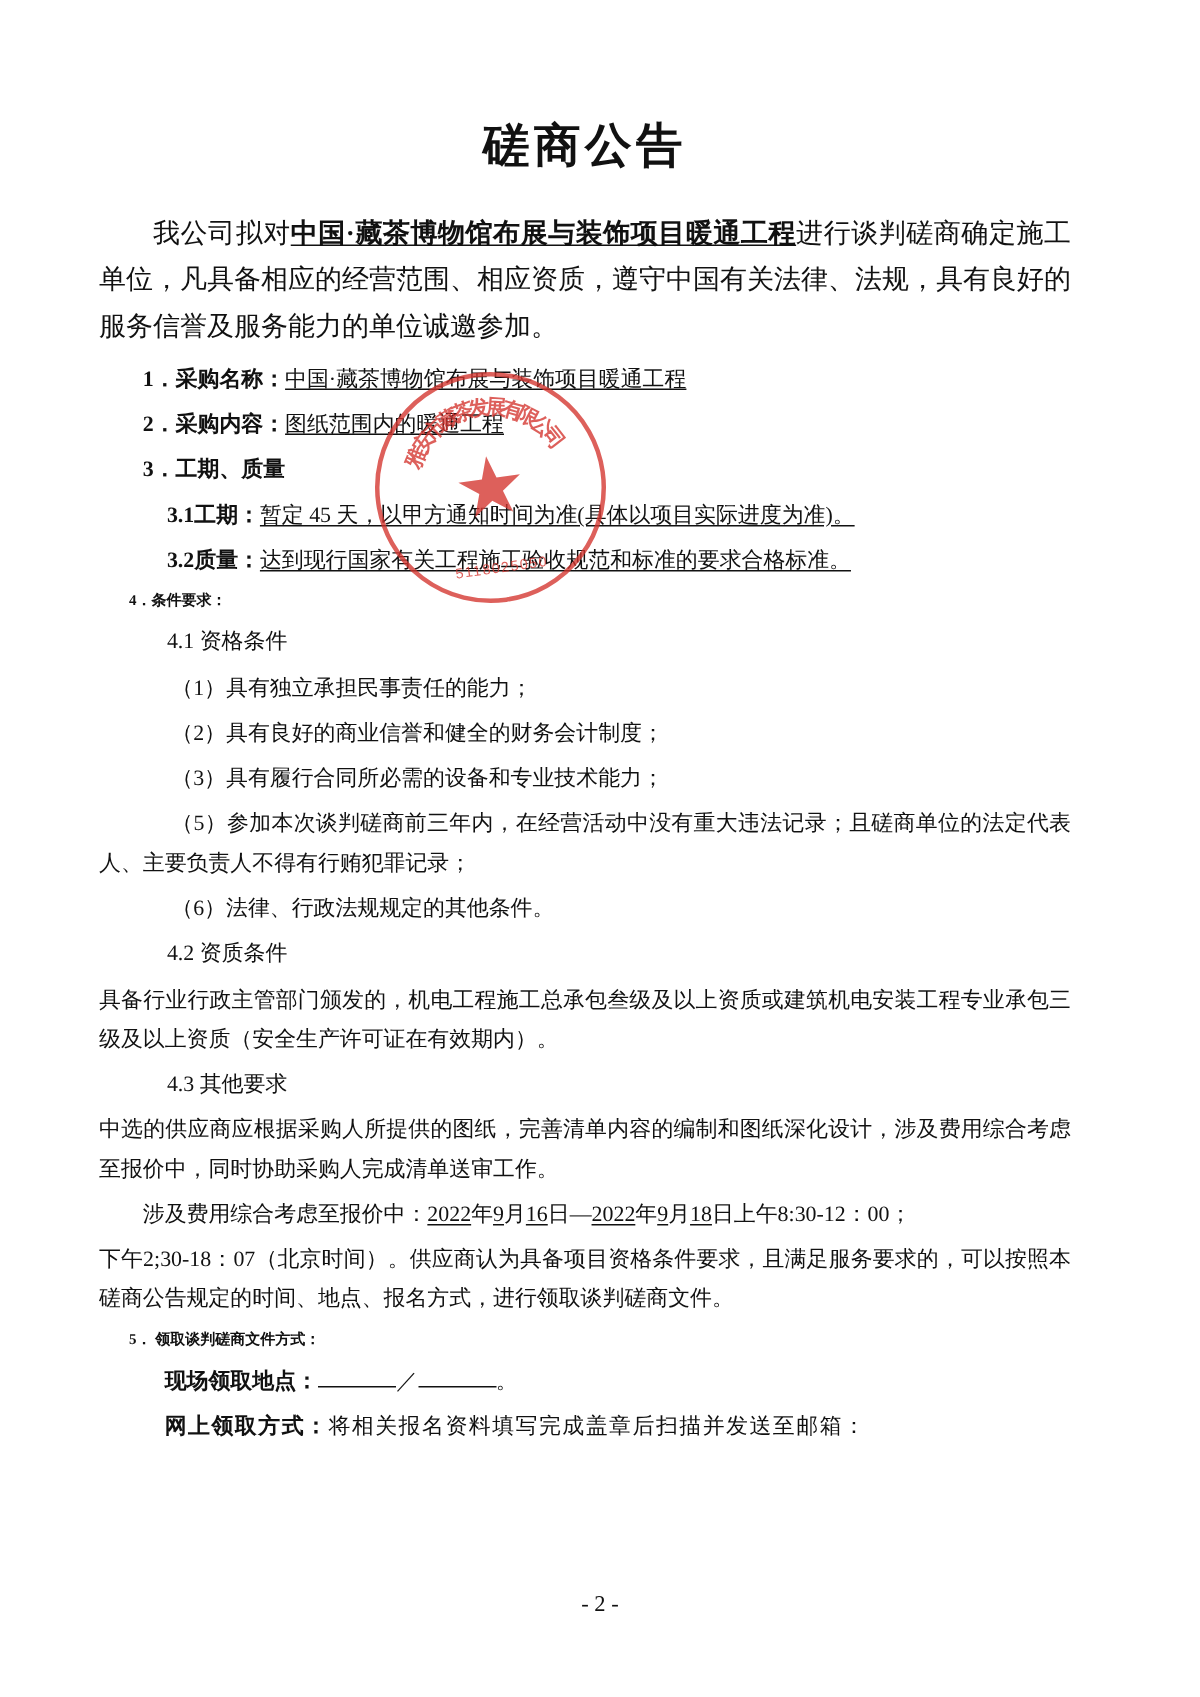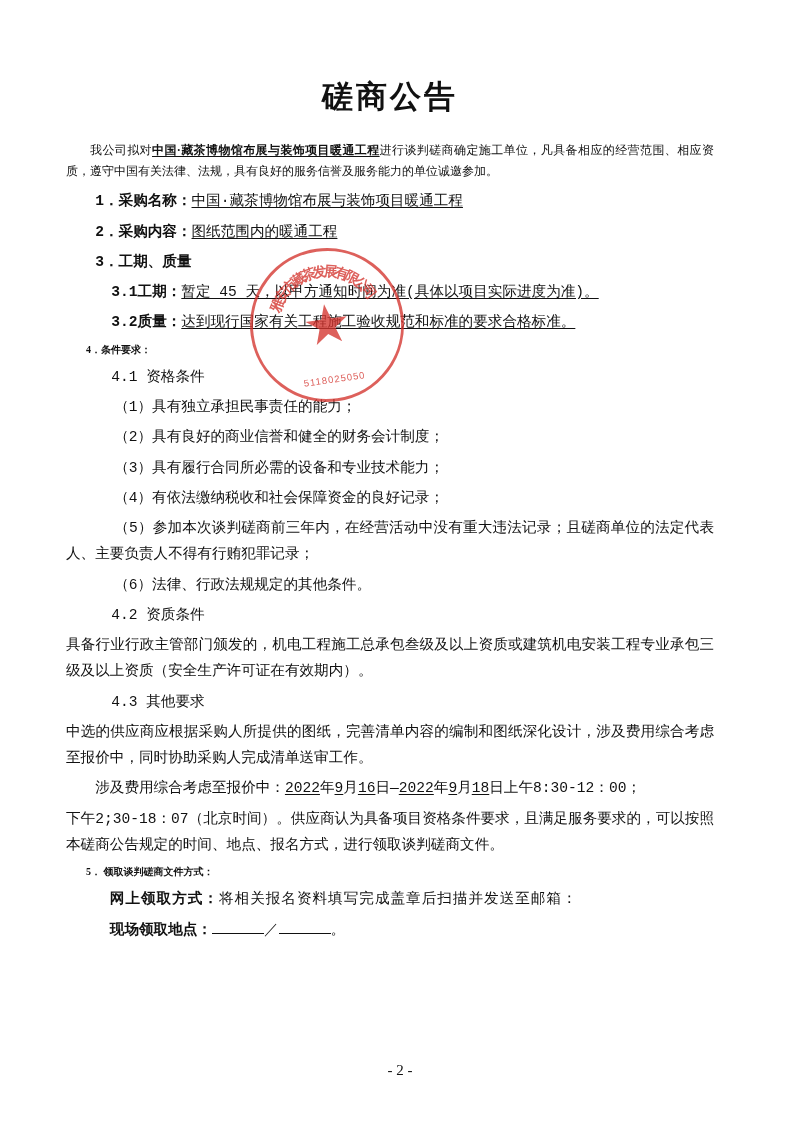--- a/index.html
+++ b/index.html
@@ -25,41 +25,40 @@
   .doc-title {
     text-align: center;
     font-size: 31px;
     font-weight: bold;
     letter-spacing: 3px;
     margin: 16px 0 22px 0;
     font-family: "Liberation Serif", "DejaVu Serif", serif;
   }
   p {
     margin: 0 0 7px 0;
-    font-size: 12px;
+    font-size: 18px;
     line-height: 1.72;
     text-align: justify;
     text-justify: inter-ideograph;
   }
   .indent2 { text-indent: 2em; }
   .indent3 { padding-left: 2em; }
   .indent4 { padding-left: 3.1em; }
   .indent-bullet { padding-left: 3.3em; }
   .bold { font-weight: bold; }
   .u { text-decoration: underline; text-underline-offset: 2px; }
   .section-head {
     font-weight: bold;
     font-size: 10px;
     margin: 5px 0 6px 0;
   }
   .item-line {
     font-size: 14.6px;
     line-height: 1.8;
     margin: 0 0 4px 0;
-    font-family: Liberation Mono, monospace;
   }
   .blank-line {
     display: inline-block;
     min-width: 52px;
     border-bottom: 1px solid #111;
     text-align: center;
   }
   .footer-page {
     position: absolute;
     bottom: 52px;
@@ -141,36 +140,35 @@
   <p class="item-line indent4"><span class="bold">3.1</span><span class="bold">工期：</span><span class="u">暂定 45 天，以甲方通知时间为准(具体以项目实际进度为准)。</span></p>
 
   <p class="item-line indent4"><span class="bold">3.2</span><span class="bold">质量：</span><span class="u">达到现行国家有关工程施工验收规范和标准的要求合格标准。</span></p>
 
   <p class="section-head indent3">4．条件要求：</p>
 
   <p class="item-line indent4">4.1 资格条件</p>
   <p class="item-line indent-bullet">（1）具有独立承担民事责任的能力；</p>
   <p class="item-line indent-bullet">（2）具有良好的商业信誉和健全的财务会计制度；</p>
   <p class="item-line indent-bullet">（3）具有履行合同所必需的设备和专业技术能力；</p>
-  <p class="item-line indent-bullet">（4）有依法缴纳税收和社会保障资金的良好记录；</p>
   <p class="item-line" style="text-indent:3.3em;">（5）参加本次谈判磋商前三年内，在经营活动中没有重大违法记录；且磋商单位的法定代表人、主要负责人不得有行贿犯罪记录；</p>
   <p class="item-line indent-bullet">（6）法律、行政法规规定的其他条件。</p>
 
   <p class="item-line indent4">4.2 资质条件</p>
   <p class="item-line">具备行业行政主管部门颁发的，机电工程施工总承包叁级及以上资质或建筑机电安装工程专业承包三级及以上资质（安全生产许可证在有效期内）。</p>
 
   <p class="item-line indent4">4.3 其他要求</p>
   <p class="item-line">中选的供应商应根据采购人所提供的图纸，完善清单内容的编制和图纸深化设计，涉及费用综合考虑至报价中，同时协助采购人完成清单送审工作。</p>
 
   <p class="item-line" style="text-indent:2em;"><span>涉及费用综合考虑至报价中：</span><span class="u">2022</span><span>年</span><span class="u">9</span><span>月</span><span class="u">16</span><span>日</span><span>—</span><span class="u">2022</span><span>年</span><span class="u">9</span><span>月</span><span class="u">18</span><span>日上午</span><span>8:30-12：00；</span></p>
   <p class="item-line"><span>下午</span><span>2;30-18：07（北京时间）。</span><span>供应商认为具备项目资格条件要求，且满足服务要求的，可以按照本磋商公告规定的时间、地点、报名方式，进行领取谈判磋商文件。</span></p>
 
   <p class="section-head" style="text-indent:2em;">5． 领取谈判磋商文件方式：</p>
+  <p class="item-line" style="text-indent:3em;"><span class="bold">现场领取地点：</span><span class="blank-line"></span><span>／</span><span class="blank-line"></span><span>。</span></p>
   <p class="item-line" style="text-indent:3em; letter-spacing:1px;"><span class="bold">网上领取方式：</span><span>将相关报名资料填写完成盖章后扫描并发送至邮箱：</span></p>
-  <p class="item-line" style="text-indent:3em;"><span class="bold">现场领取地点：</span><span class="blank-line"></span><span>／</span><span class="blank-line"></span><span>。</span></p>
 
   <div class="seal">
     <div class="seal-text-top">
       <span class="seal-char" style="transform: rotate(-60deg) translate(-50%,-62px) rotate(0deg);">雅</span>
       <span class="seal-char" style="transform: rotate(-48deg) translate(-50%,-62px) rotate(0deg);">安</span>
       <span class="seal-char" style="transform: rotate(-36deg) translate(-50%,-62px) rotate(0deg);">市</span>
       <span class="seal-char" style="transform: rotate(-24deg) translate(-50%,-62px) rotate(0deg);">藏</span>
       <span class="seal-char" style="transform: rotate(-12deg) translate(-50%,-62px) rotate(0deg);">茶</span>
       <span class="seal-char" style="transform: rotate(0deg) translate(-50%,-62px) rotate(0deg);">发</span>
       <span class="seal-char" style="transform: rotate(12deg) translate(-50%,-62px) rotate(0deg);">展</span>

